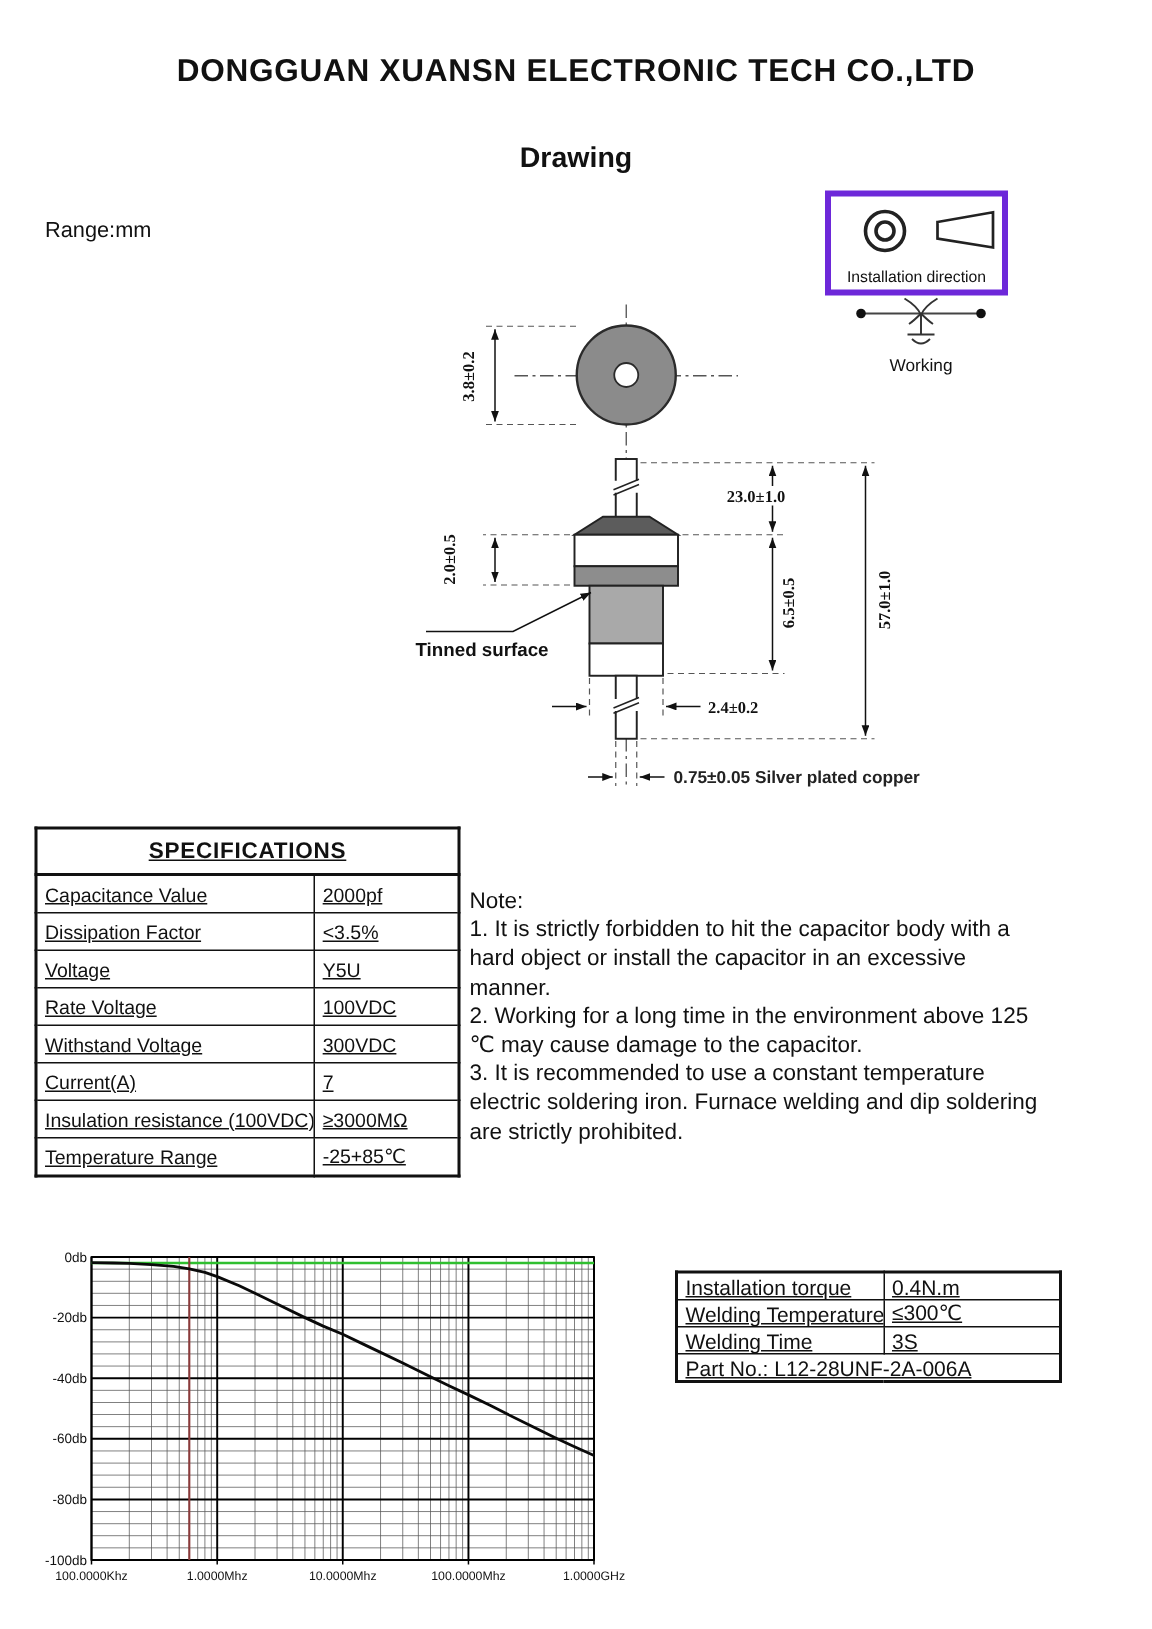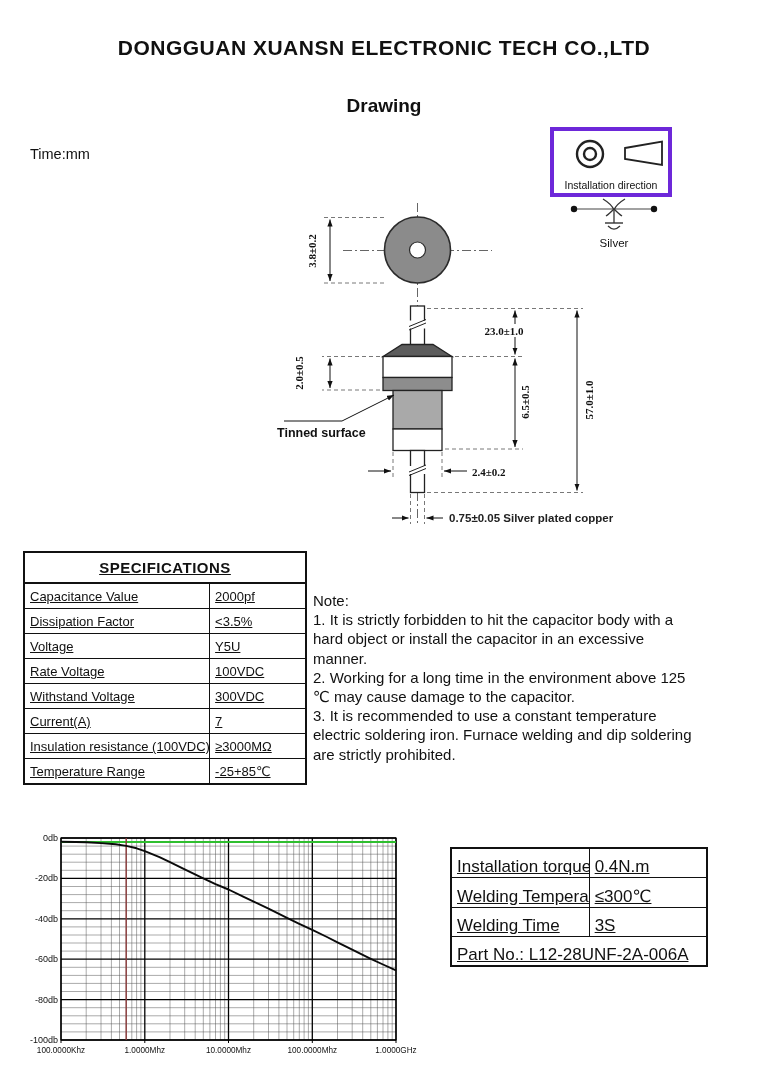--- a/index.html
+++ b/index.html
@@ -25,36 +25,36 @@
   .spec td{border:1px solid #111;font-size:13px;height:24px;padding:0 0 0 5px;overflow:hidden;white-space:nowrap;}
   .spec{border:2px solid #111;}
   .spec .c1{width:183px;}
   .spec .c2{width:95px;}
 
   .note-block{left:313px;top:591px;width:456px;font-size:15px;line-height:19.2px;white-space:pre-line;}
 
   .chart-holder{left:26px;top:820px;width:408px;height:255px;}
 
   .params{left:450px;top:847px;width:258px;border:2px solid #111;}
-  .params td{border:1px solid #111;font-size:17px;height:17px;padding:8px 0 0 5px;overflow:hidden;white-space:nowrap;}
+  .params td{border:1px solid #111;font-size:14px;height:17px;padding:0 0 0 5px;overflow:hidden;white-space:nowrap;}
   .params .c1{width:136px;}
   .params .c2{width:116px;}
 
   .dim-text{font-family:"Liberation Serif","DejaVu Serif",serif;font-size:11px;font-weight:bold;fill:#111;}
   .callout-text{font-family:"Liberation Sans","DejaVu Sans",sans-serif;font-size:12.5px;font-weight:bold;fill:#111;}
   .silver-text{font-family:"Liberation Sans","DejaVu Sans",sans-serif;font-size:11.5px;font-weight:bold;fill:#222;}
 </style>
 </head>
 <body>
 
 <div class="page">
 
   <div class="abs company-title">DONGGUAN XUANSN ELECTRONIC TECH CO.,LTD</div>
   <div class="abs doc-title">Drawing</div>
-  <div class="abs unit-label">Time:mm</div>
+  <div class="abs unit-label">Range:mm</div>
 
   <div class="abs install-box">
     <svg width="120" height="42" viewBox="0 0 120 42">
       <g>
         <circle cx="36" cy="21" r="13" fill="none" stroke="#222" stroke-width="2.4"></circle>
         <circle cx="36" cy="21" r="6" fill="none" stroke="#222" stroke-width="2.4"></circle>
       </g>
       <g>
         <polygon points="71,15 108,8.5 108,32 71,26" fill="#fff" stroke="#222" stroke-width="1.8"></polygon>
       </g>
@@ -68,21 +68,21 @@
       <circle cx="15" cy="12" r="3.2" fill="#111"></circle>
       <circle cx="95" cy="12" r="3.2" fill="#111"></circle>
       <path d="M 44,2 C 49,5 53,8 55,13" fill="none" stroke="#333" stroke-width="1.3"></path>
       <path d="M 66,2 C 61,5 57,8 55,13" fill="none" stroke="#333" stroke-width="1.3"></path>
       <path d="M 47,19 C 50,17 52,15 55,12" fill="none" stroke="#333" stroke-width="1.3"></path>
       <path d="M 63,19 C 60,17 58,15 55,12" fill="none" stroke="#333" stroke-width="1.3"></path>
       <line x1="55" y1="13" x2="55" y2="26" stroke="#333" stroke-width="1.3"></line>
       <line x1="46" y1="26" x2="64" y2="26" stroke="#333" stroke-width="1.4"></line>
       <path d="M 49,29 Q 55,35 61,29" fill="none" stroke="#333" stroke-width="1.2"></path>
     </svg>
-    <div class="circuit-label">Silver</div>
+    <div class="circuit-label">Working</div>
   </div>
 
   <svg class="abs drawing-svg" width="430" height="345" viewBox="255 190 430 345">
     <defs>
       <marker id="arr" markerWidth="8" markerHeight="6" refX="7" refY="2.6" orient="auto-start-reverse">
         <path d="M0,0 L7,2.6 L0,5.2 z" fill="#111"></path>
       </marker>
     </defs>
 
     <g stroke="#555" stroke-width="0.9" stroke-dasharray="9 3 2 3">

